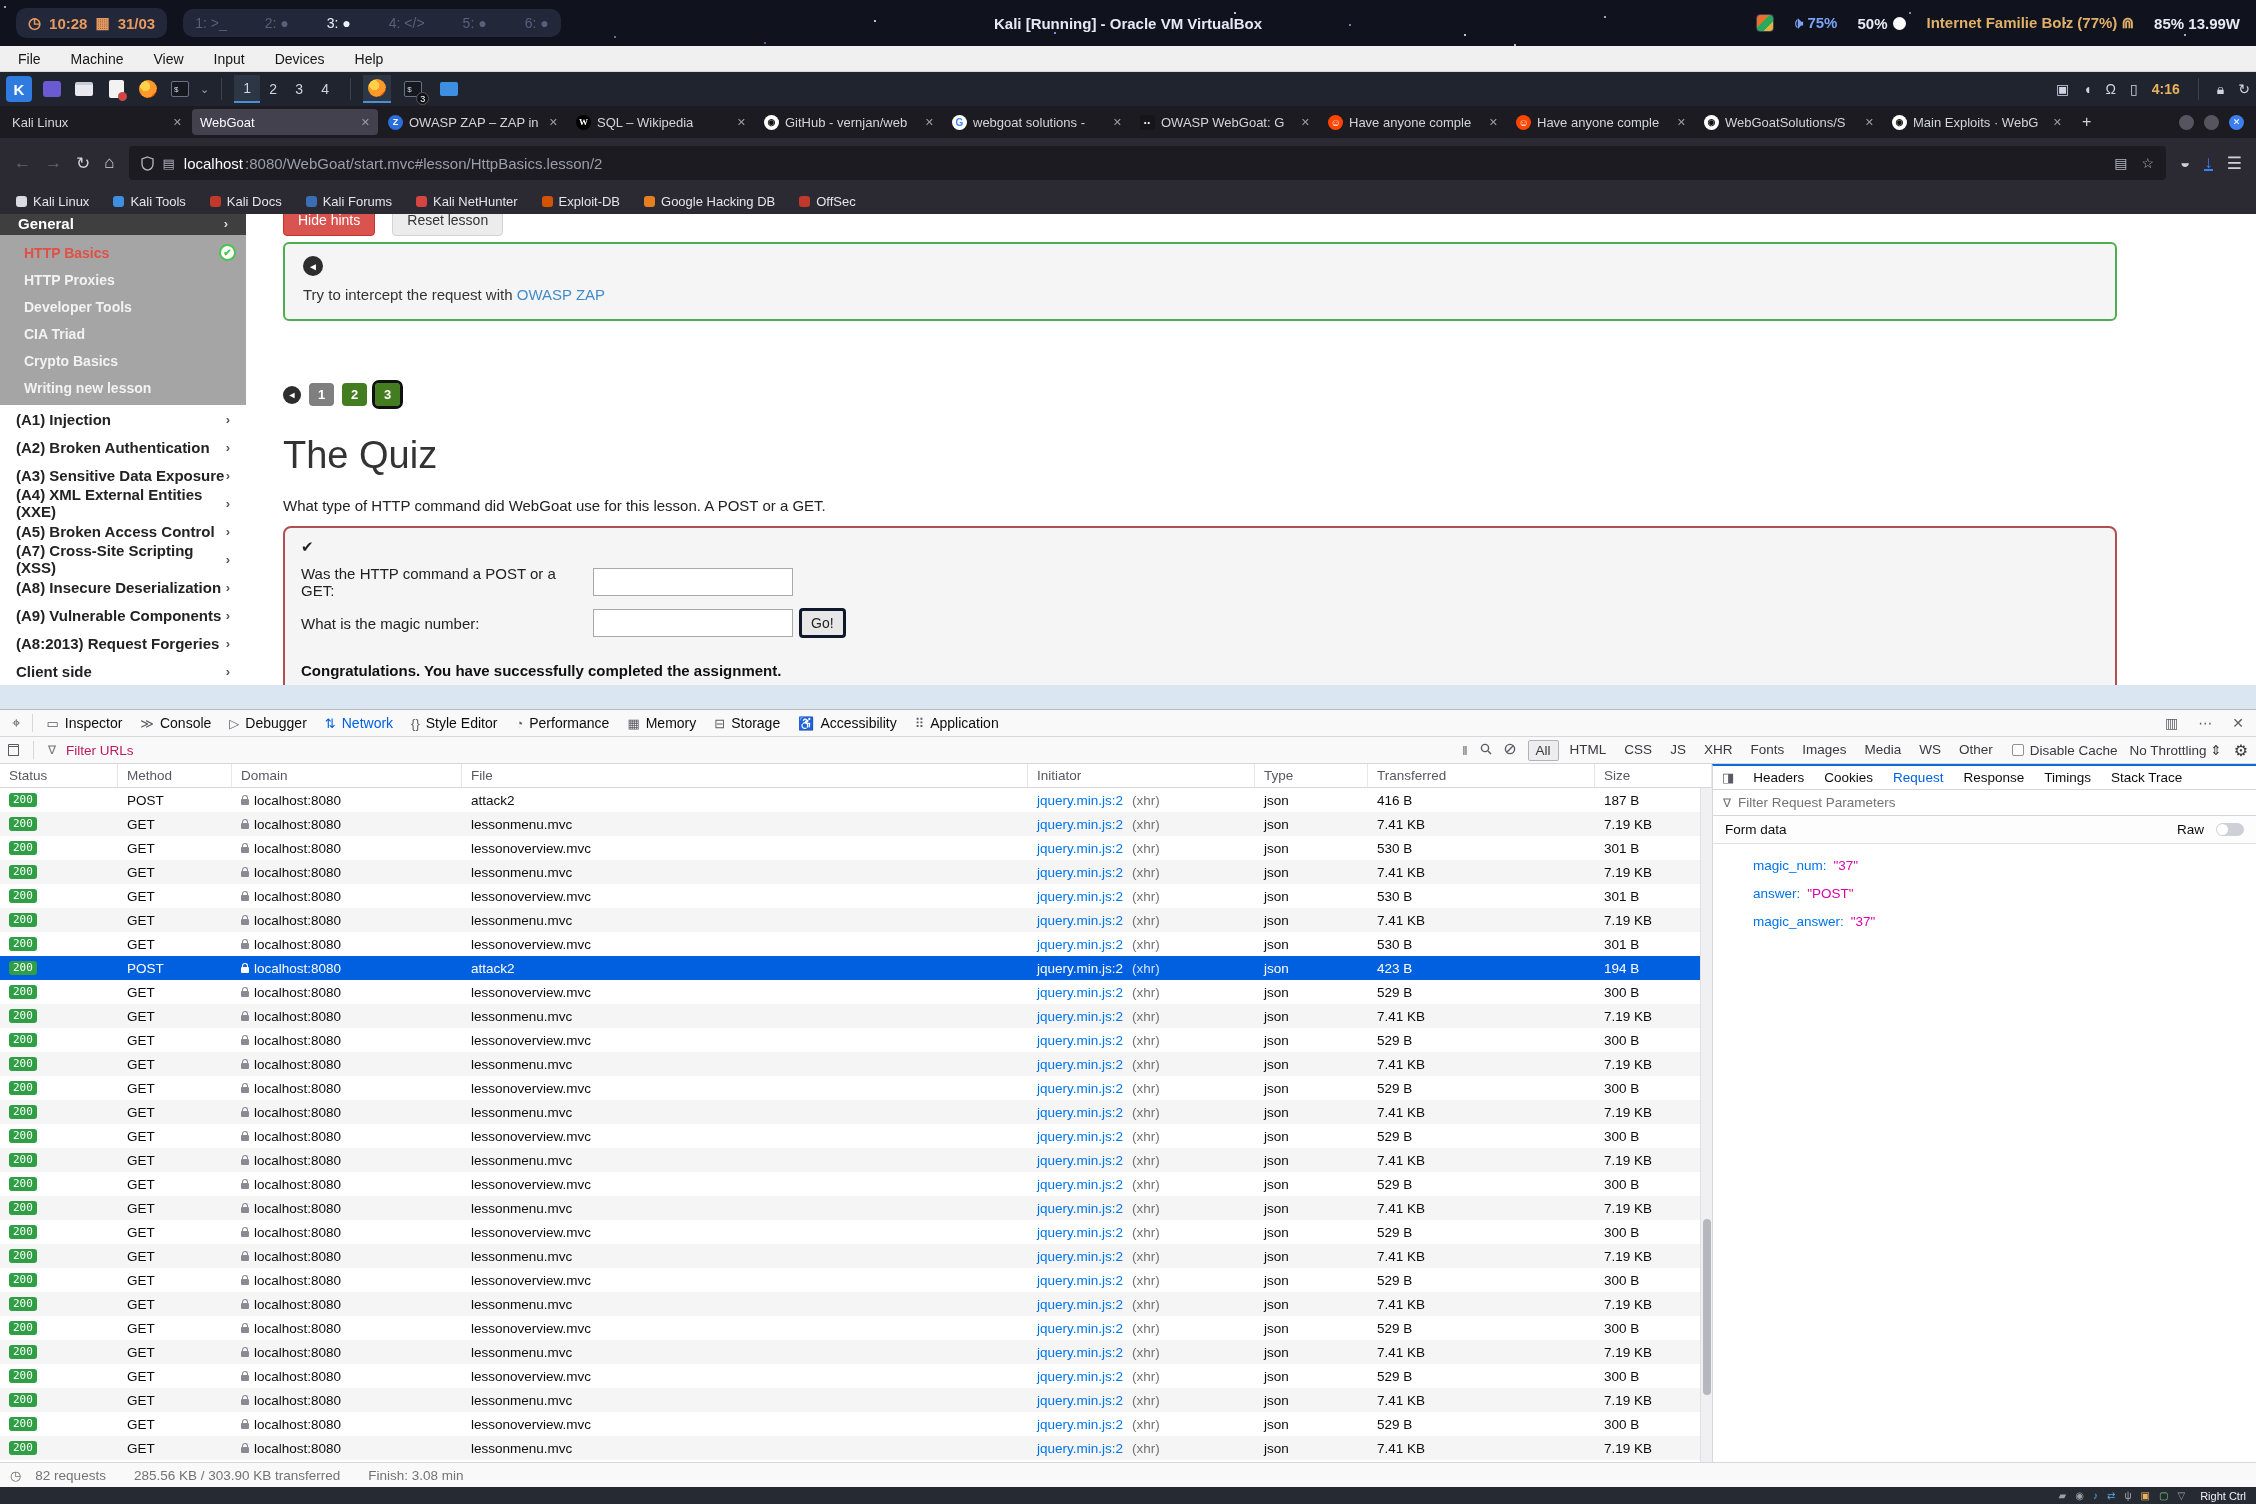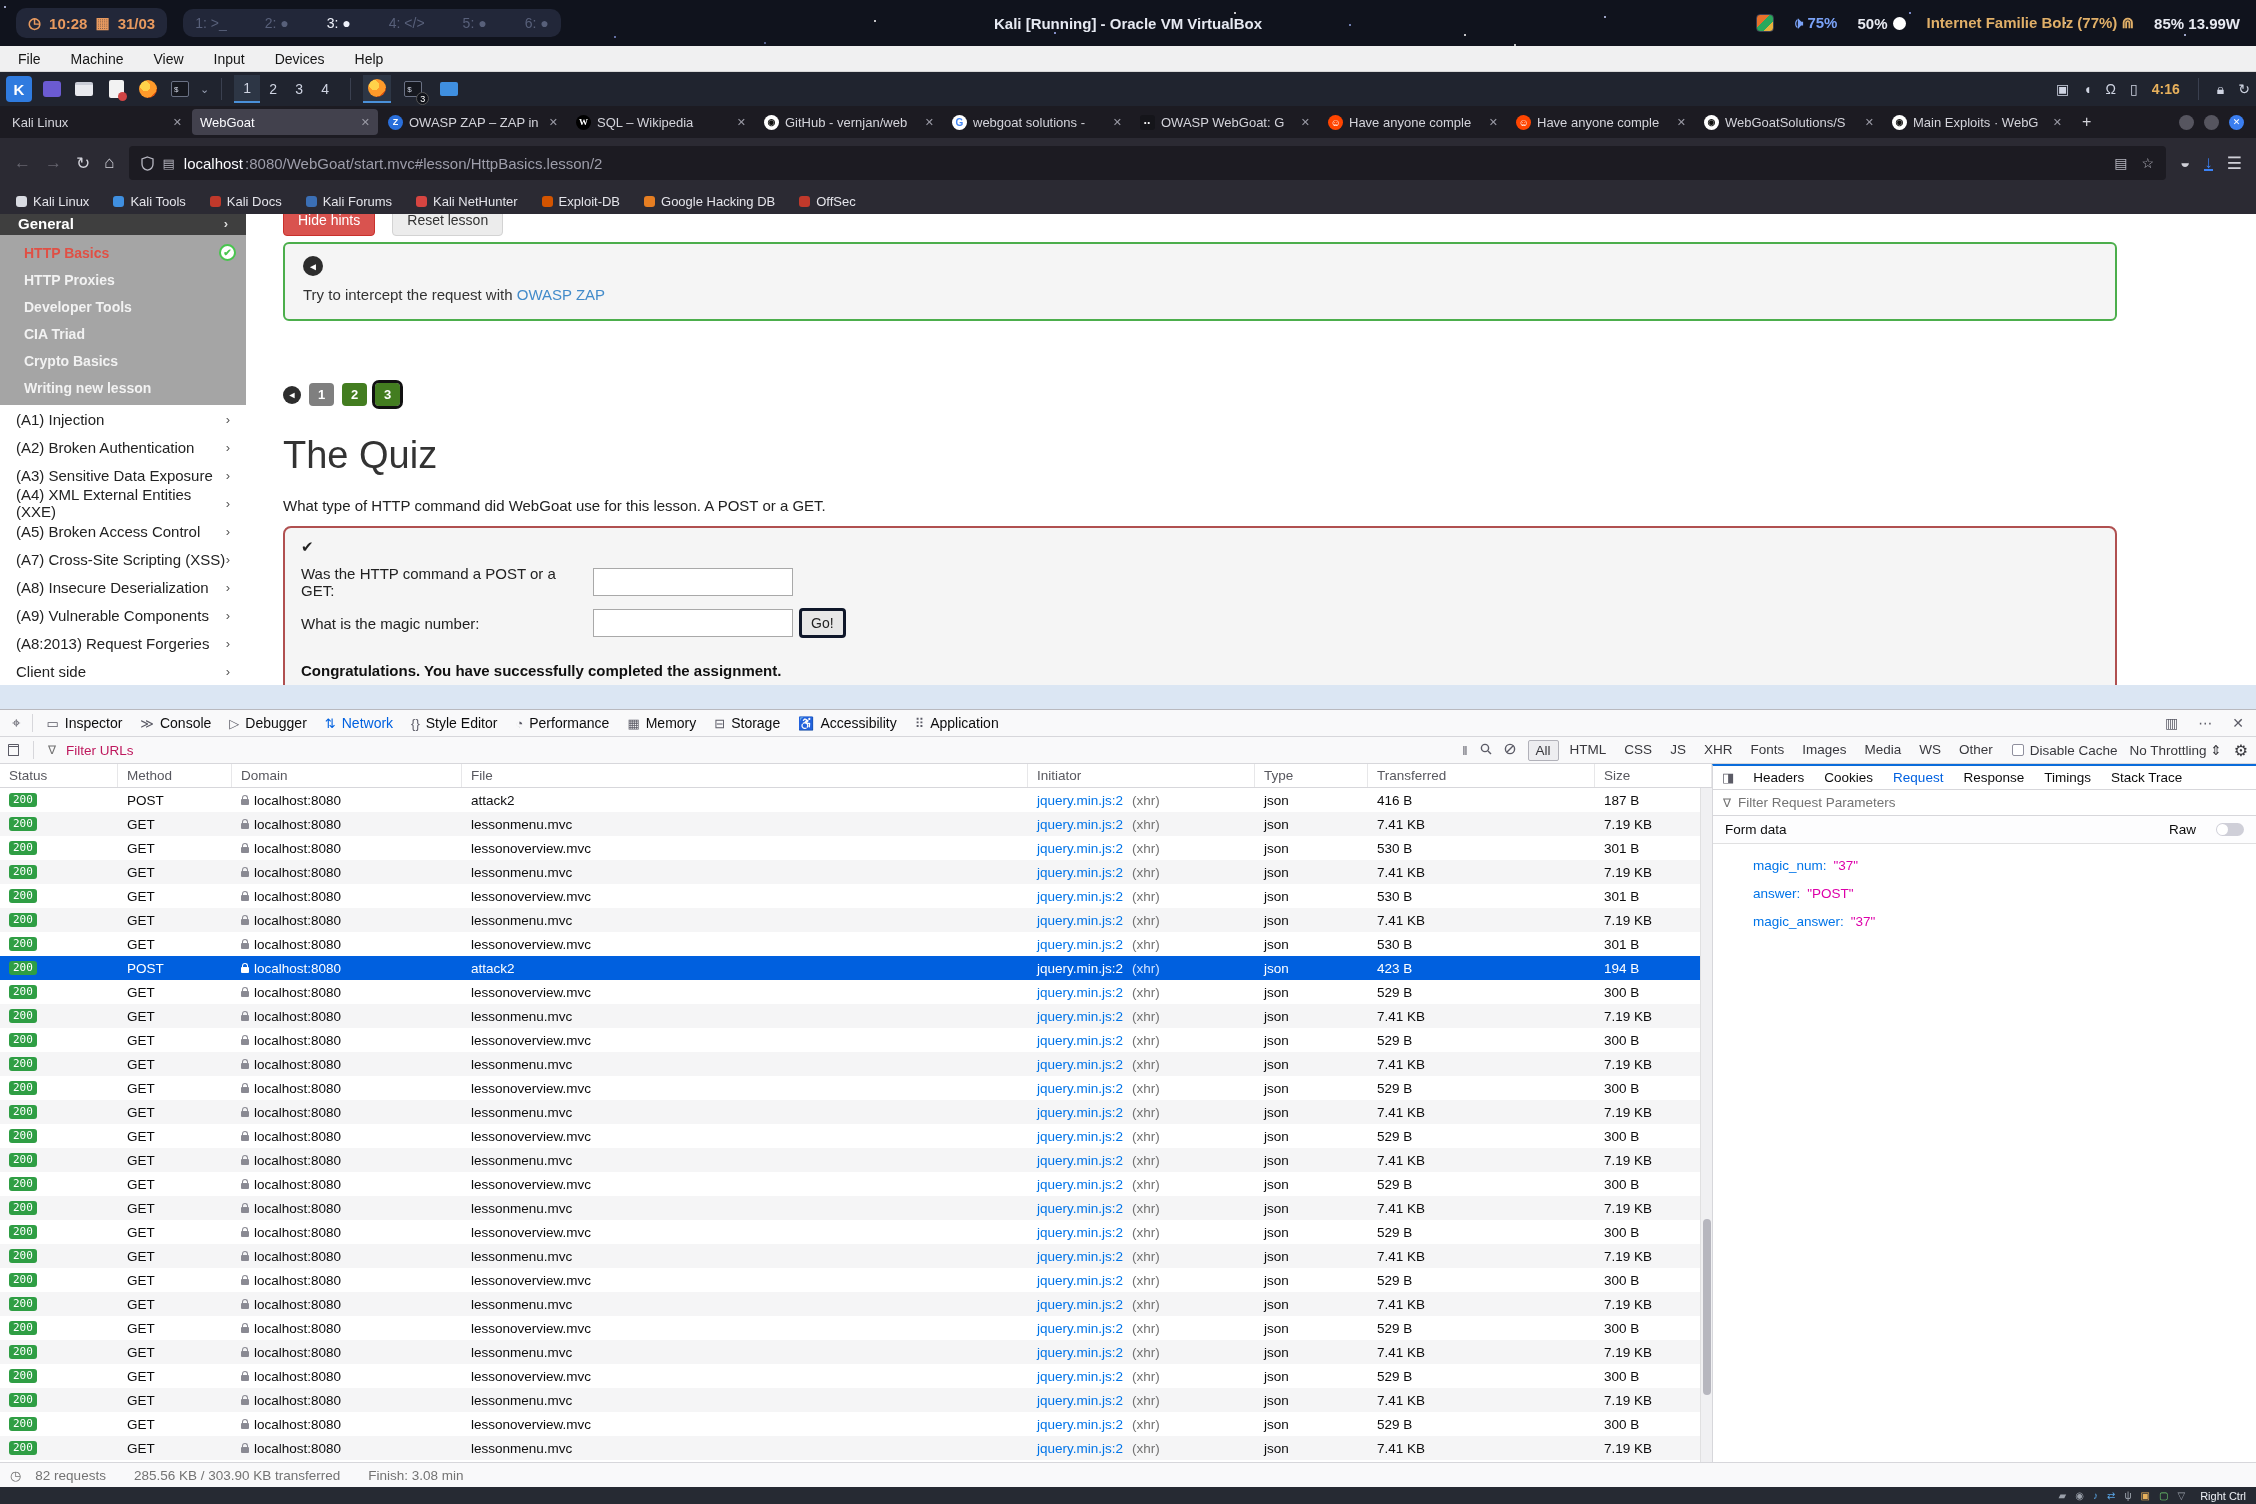--- a/index.html
+++ b/index.html
@@ -82,21 +82,21 @@
   
   .page{flex:1;display:flex;background:#fff;position:relative;overflow:hidden}
   .blue-strip{position:absolute;left:0;right:0;bottom:0;height:24px;background:#dbe6f3}
   .sidebar{width:246px;flex:0 0 auto;overflow:hidden}
   .side-header{height:24px;background:#3f3f3f;color:#fff;font-weight:bold;font-size:15px;display:flex;align-items:center;padding:0 18px;margin-top:-3px}
   .side-header .chev{margin-left:auto;font-size:13px;color:#ddd}
   .side-sub{background:#a5a5a5;padding:4px 0}
   .sub-item{height:27px;display:flex;align-items:center;padding:0 10px 0 24px;color:#f2f2f2;font-weight:bold;font-size:14px}
   .sub-item.active{color:#e05045}
   .check-circle{margin-left:auto;width:17px;height:17px;border:2px solid #49c54f;border-radius:50%;color:#49c54f;font-size:10px;display:flex;align-items:center;justify-content:center;background:#fff}
-  .side-item{height:28px;display:flex;align-items:center;padding:0 16px;color:#222;font-weight:normal;font-size:15px}
+  .side-item{height:28px;display:flex;align-items:center;padding:0 16px;color:#222;font-weight:bold;font-size:15px}
   .side-item .chev{margin-left:auto;color:#555;font-size:13px}
 
   .main{flex:1;padding-left:37px;position:relative;overflow:hidden}
   .btn-row{margin-top:-10px;display:flex;gap:17px}
   .btn{border-radius:4px;padding:7px 14px;font-size:14px;border:1px solid transparent}
   .btn-hide{background:#d9534f;color:#fff;border-color:#c9302c}
   .btn-reset{background:#ececec;color:#333;border-color:#d3d3d3}
   .hint-box{margin-top:6px;width:1834px;border:2px solid #4cae4c;border-radius:6px;background:#f5f5f5;padding:12px 18px 16px}
   .circle-btn{width:20px;height:20px;border-radius:50%;background:#2d2d2d;color:#fff;font-size:10px;display:flex;align-items:center;justify-content:center}
   .hint-text{margin-top:10px;font-size:15px;color:#333}
@@ -161,21 +161,21 @@
   .vscroll{position:absolute;right:0;top:24px;bottom:0;width:12px;background:#f0f0f2;border-left:1px solid #e0e0e1}
   .vthumb{position:absolute;left:2px;width:8px;border-radius:4px;background:#b6b6be;top:64%;height:26%}
 
   .dt-right{flex:1;border-left:1px solid #d7d7db;border-top:2px solid #0a6cdb;display:flex;flex-direction:column;min-width:0}
   .dr-tabs{height:24px;display:flex;align-items:center;border-bottom:1px solid #d7d7db;font-size:13.5px}
   .dr-pane-ic{padding:0 9px;color:#5b5b66;font-size:13px}
   .dr-tab{padding:0 10px;height:100%;display:flex;align-items:center;color:#0c0c0d}
   .dr-tab.active{color:#0061e0}
   .dr-filter{height:26px;border-bottom:1px solid #d7d7db;display:flex;align-items:center;padding:0 10px;color:#737373;gap:7px;font-size:13.5px}
   .dr-section{height:28px;border-bottom:1px solid #e0e0e1;background:#fdfdfe;display:flex;align-items:center;padding:0 12px;font-size:13.5px;color:#0c0c0d}
-  .raw-wrap{margin-left:auto;display:flex;align-items:center;gap:20px;color:#0c0c0d}
+  .raw-wrap{margin-left:auto;display:flex;align-items:center;gap:12px;color:#0c0c0d}
   .toggle{width:28px;height:13px;border-radius:7px;background:#cfcfd8;position:relative}
   .toggle::before{content:"";position:absolute;left:1px;top:1px;width:11px;height:11px;border-radius:50%;background:#fff}
   .dr-params{padding:7px 12px}
   .param{height:28px;display:flex;align-items:center;padding-left:28px;font-size:13.5px}
   .p-name{color:#0074e8}
   .p-val{color:#dd00a9;margin-left:7px}
 
   .dt-status{height:25px;border-top:1px solid #d7d7db;background:#f9f9fa;display:flex;align-items:center;color:#737373;font-size:13.5px}
   .st-item{padding:0 14px;display:flex;align-items:center;gap:7px}
   .st-clock{color:#737373;font-size:13px;padding-left:10px}

